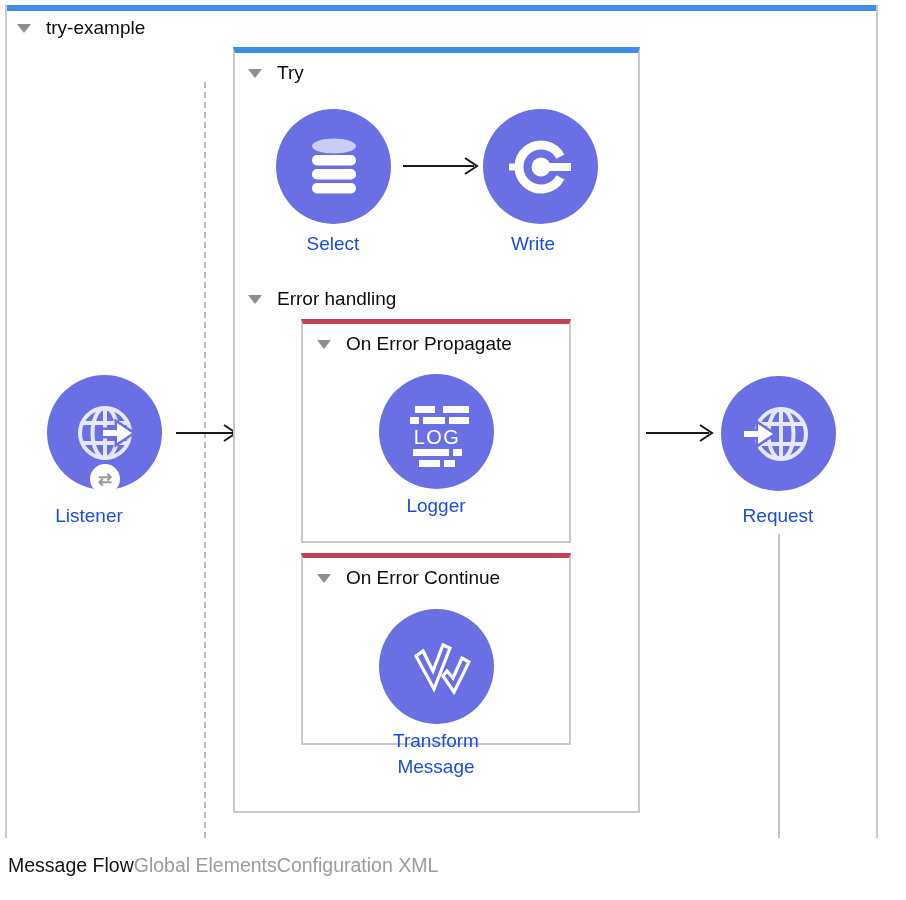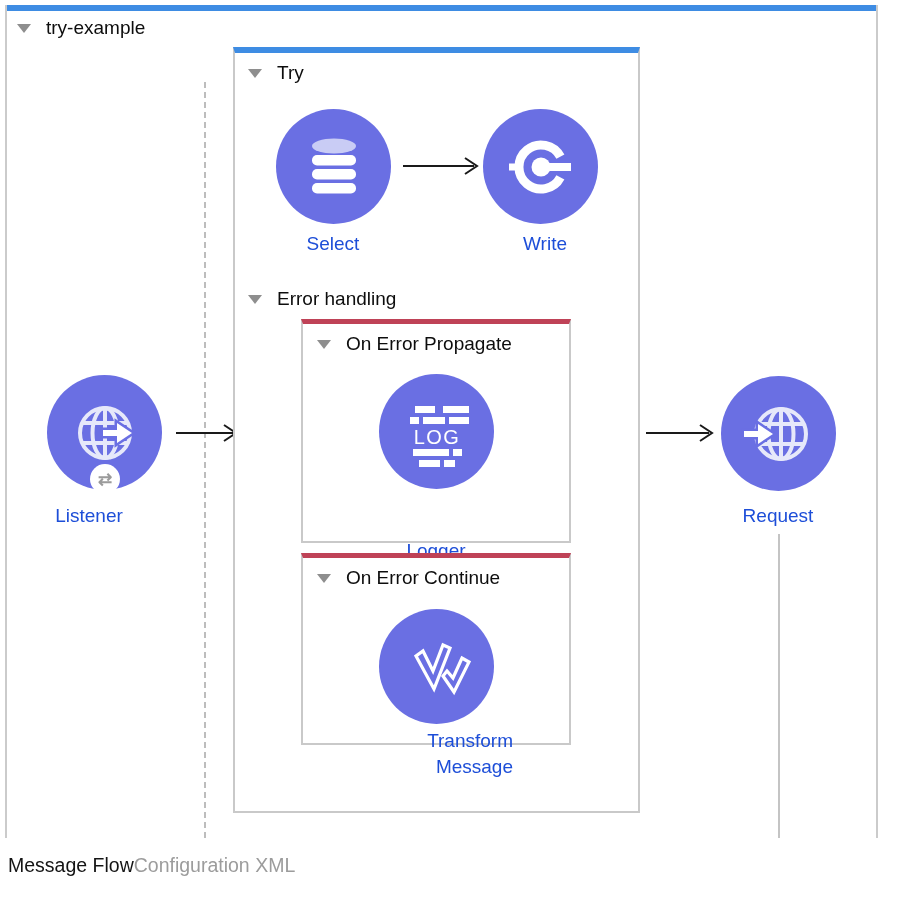--- a/index.html
+++ b/index.html
@@ -95,21 +95,21 @@
     </svg>
 
     <div class="abs node-circle" style="left:248px;top:56px;">
       <svg width="76" height="76" viewBox="0 0 76 76">
         <path d="M57.4,27.7 A22,22 0 1 0 57.4,48.3" stroke="#ffffff" stroke-width="9" fill="none"></path>
         <circle cx="38" cy="38" r="9.5" fill="#ffffff"></circle>
         <rect x="38" y="34" width="30" height="8" fill="#ffffff"></rect>
         <rect x="6" y="34.5" width="13" height="7" fill="#ffffff"></rect>
       </svg>
     </div>
-    <div class="abs node-label" style="left:230px;top:178px;width:160px;text-align:center;">Write</div>
+    <div class="abs node-label" style="left:218px;top:178px;width:160px;text-align:center;">Write</div>
 
     <div class="abs scope-header" style="left:13px;top:235px;text-align:center;">
       <span class="tri"></span>
       <span>Error handling</span>
     </div>
 
     <div class="abs error-box eb-propagate">
       <div class="abs scope-header" style="left:14px;top:9px;">
         <span class="tri"></span>
         <span>On Error Propagate</span>
@@ -123,37 +123,37 @@
               <rect x="24" y="23" width="22" height="7"></rect>
               <rect x="50" y="23" width="20" height="7"></rect>
             <rect x="14" y="55" width="36" height="7"></rect>
               <rect x="54" y="55" width="9" height="7"></rect>
             <rect x="20" y="66" width="21" height="7"></rect>
               <rect x="45" y="66" width="11" height="7"></rect>
           </g>
           <text x="38" y="50" text-anchor="middle" fill="#ffffff" font-size="20" letter-spacing="1.5" font-family="Liberation Sans, sans-serif">LOG</text>
         </svg>
       </div>
-      <div class="abs node-label" style="left:0;top:169px;width:266px;margin-top:45px;">Logger</div>
+      <div class="abs node-label" style="left:0;top:169px;width:266px;">Logger</div>
     </div>
 
     <div class="abs error-box eb-continue">
       <div class="abs scope-header" style="left:14px;top:9px;">
         <span class="tri"></span>
         <span>On Error Continue</span>
       </div>
       <div class="abs node-circle" style="left:76px;top:51px;">
         <svg width="76" height="76" viewBox="0 0 76 76">
           <g stroke="#ffffff" stroke-width="3.2" fill="none" stroke-linejoin="miter">
             <path d="M17,27 L35,60 L51,19 L44,16 L34,42 L24,22 Z"></path>
             <path d="M44,47 L55,63 L70,33 L63,29 L54,49 L48,42 Z"></path>
           </g>
         </svg>
       </div>
-      <div class="abs node-label" style="left:80px;top:170px;width:130px;text-align:right;">Transform Message</div>
+      <div class="abs node-label" style="left:68px;top:170px;width:130px;">Transform Message</div>
     </div>
   </div>
 
   <svg class="abs arrow" style="left:646px;top:421px;" width="70" height="24">
     <line x1="0" y1="12" x2="63" y2="12" stroke="#1A1A1A" stroke-width="2"></line>
     <polyline points="54,4 66,12 54,20" stroke="#1A1A1A" stroke-width="2" fill="none"></polyline>
   </svg>
 
   <div class="abs node-circle" style="left:721px;top:376px;">
     <svg width="76" height="76" viewBox="0 0 76 76">
@@ -165,16 +165,17 @@
         <line x1="40" y1="13" x2="40" y2="63"></line>
       </g>
       <path d="M3,35 h14 v-7 l15,10 l-15,10 v-7 h-14 z" fill="#ffffff" stroke="#6A6FE3" stroke-width="5" style="paint-order:stroke"></path>
     </svg>
   </div>
   <div class="abs node-label" style="left:698px;top:503px;width:160px;">Request</div>
   <div class="abs conn-line" style="left:778px;top:534px;width:2px;height:304px;"></div>
 
   <div class="abs tab-bar">
     <span class="tab active">Message Flow</span>
+    <span class="tab">Global Elements</span>
     <span class="tab">Configuration XML</span>
   </div>
 
 </div>
 
 </body></html>

